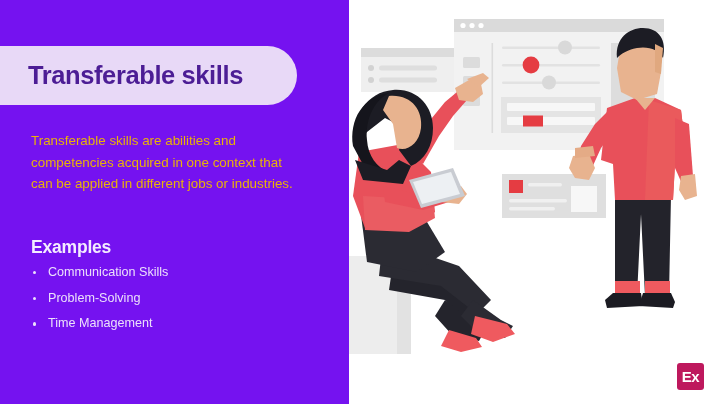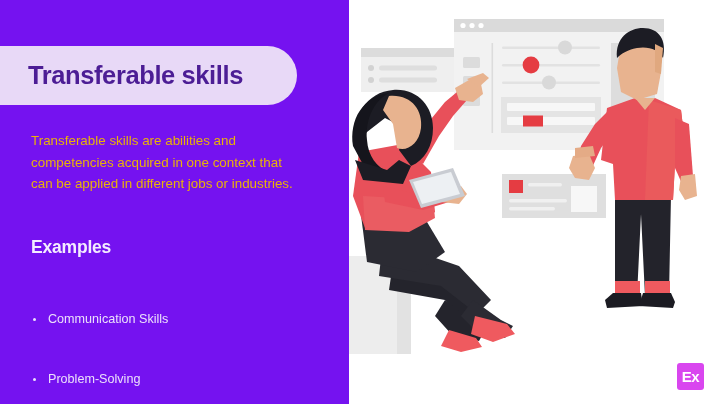--- a/index.html
+++ b/index.html
@@ -35,42 +35,41 @@
     font-size:17.5px;font-weight:bold;color:#f4ecff;letter-spacing:-0.2px;text-align:right;
   }
   .bullets{
     position:absolute;left:31px;top:266px;width:280px;
     margin:0;padding:0;list-style:none;
   }
   .bullets li{
     position:relative;padding-left:17px;
     font-size:12.6px;line-height:1.0;color:#ece0fb;font-weight:500;
     margin-bottom:13px;
-    margin-top:47px;
   }
   .bullets li .dot{
     position:absolute;left:2px;top:5px;width:3.4px;height:3.4px;
     border-radius:50%;background:#ece0fb;
   }
 
   
   .right-panel{
     position:absolute;left:349px;top:0;width:371px;height:404px;
     background:#ffffff;overflow:hidden;
   }
   .illu{position:absolute;left:0;top:0;width:371px;height:404px;}
 
   
   .logo{
     position:absolute;right:16px;bottom:14px;
     display:flex;align-items:center;gap:7px;
   }
   .logo-mark{
     width:27px;height:27px;border-radius:3px;
-    background:#d946ef;
+    background:#be185d;
     display:flex;align-items:center;justify-content:center;
     color:#ffffff;font-weight:bold;font-size:15px;letter-spacing:-0.5px;
   }
   .logo-word{
     font-size:20px;font-weight:bold;color:#1a1a20;letter-spacing:-0.6px;
   }
 </style>
 </head>
 <body>
 
@@ -90,20 +89,21 @@
       <li>
         <span class="dot"></span>
         <span>Communication Skills</span>
       </li>
       <li>
         <span class="dot"></span>
         <span>Problem-Solving</span>
       </li>
       <li>
         <span class="dot"></span>
+        <span>Time Management</span>
       </li>
     </ul>
   </div>
 
   <div class="right-panel">
     <svg class="illu" viewBox="0 0 371 404" xmlns="http://www.w3.org/2000/svg">
 
       <g>
         <rect x="12" y="48" width="95" height="44" fill="#efefef"></rect>
         <rect x="12" y="48" width="95" height="9" fill="#dcdcdc"></rect>

